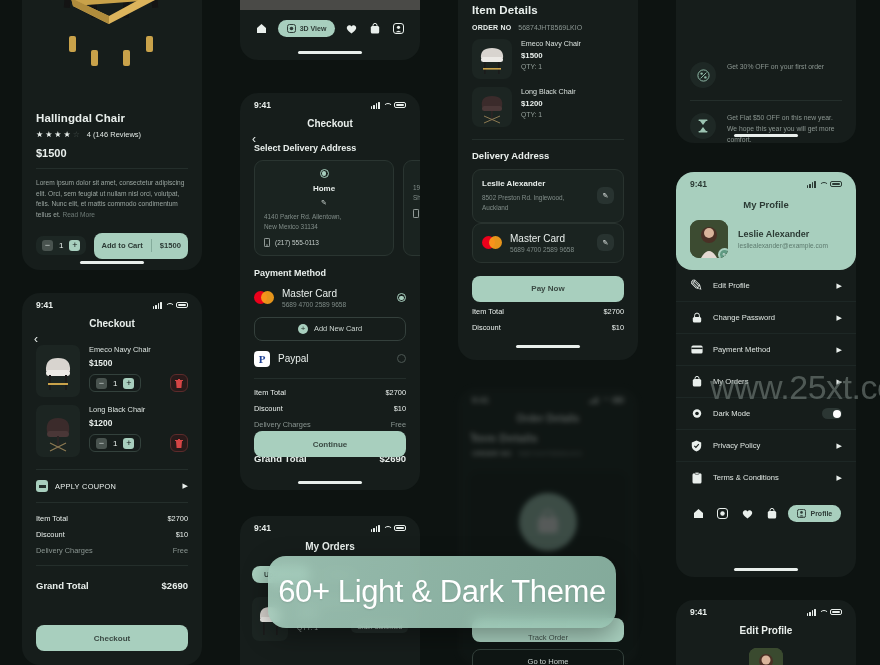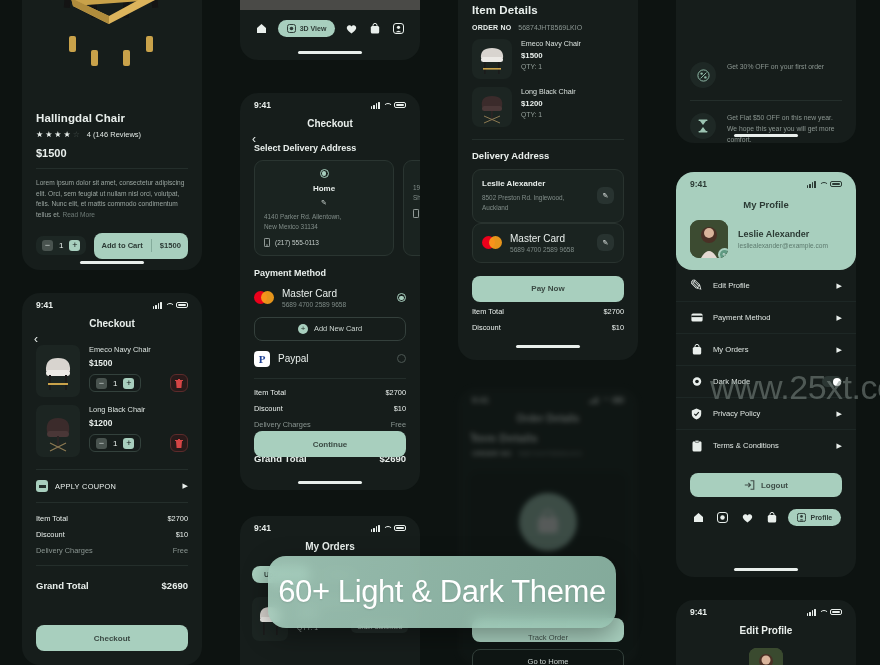--- a/index.html
+++ b/index.html
@@ -700,20 +700,30 @@
       </div>
     </div>
 
     <div class="menu-row">
       <span class="menu-ic">✎</span>
       <span class="menu-lbl">Edit Profile</span>
       <span class="chev">▶</span>
     </div>
     <div class="menu-row">
       <span class="menu-ic">
+        <svg width="10" height="11" viewBox="0 0 10 11">
+            <path d="M2.6 5 V3.5 a2.4 2.4 0 0 1 4.8 0 V5" fill="none" stroke="#e9efec" stroke-width="1"></path>
+            <rect x=".8" y="5" width="8.4" height="5.6" rx="1.6" fill="#e9efec"></rect>
+          </svg>
+      </span>
+      <span class="menu-lbl">Change Password</span>
+      <span class="chev">▶</span>
+    </div>
+    <div class="menu-row">
+      <span class="menu-ic">
         <svg width="12" height="9" viewBox="0 0 12 9">
             <rect x=".4" y=".4" width="11.2" height="8.2" rx="1.6" fill="#e9efec"></rect>
             <rect x=".4" y="2.6" width="11.2" height="1.5" fill="#161d1b"></rect>
           </svg>
       </span>
       <span class="menu-lbl">Payment Method</span>
       <span class="chev">▶</span>
     </div>
     <div class="menu-row">
       <span class="menu-ic">
@@ -751,27 +761,20 @@
       <span class="menu-ic">
         <svg width="10" height="12" viewBox="0 0 10 12">
             <rect x=".5" y="1.2" width="9" height="10.3" rx="1.5" fill="#e9efec"></rect>
             <rect x="3" y=".3" width="4" height="2" rx=".8" fill="#e9efec" stroke="#161d1b" stroke-width=".6"></rect>
           </svg>
       </span>
       <span class="menu-lbl">Terms &amp; Conditions</span>
       <span class="chev">▶</span>
     </div>
 
-    <div class="btn-logout">
-      <svg width="11" height="10" viewBox="0 0 11 10">
-        <path d="M6.5 .8 H9.8 V9.2 H6.5" fill="none" stroke="#3f4e48" stroke-width="1.1"></path>
-        <path d="M.8 5 H6.4 M4.3 2.9 L6.5 5 L4.3 7.1" fill="none" stroke="#3f4e48" stroke-width="1.1"></path>
-      </svg>
-      <span>Logout</span>
-    </div>
 
     <div class="bottomnav">
       <span class="tabitem">
         <svg width="11" height="11" viewBox="0 0 11 11">
             <path d="M1 5 L5.5 1 L10 5 v5 h-9z" fill="#e9efec"></path>
           </svg>
       </span>
       <span class="tabitem">
         <svg width="11" height="11" viewBox="0 0 11 11">
             <rect x=".5" y=".5" width="10" height="10" rx="2.5" fill="none" stroke="#e9efec"></rect>

